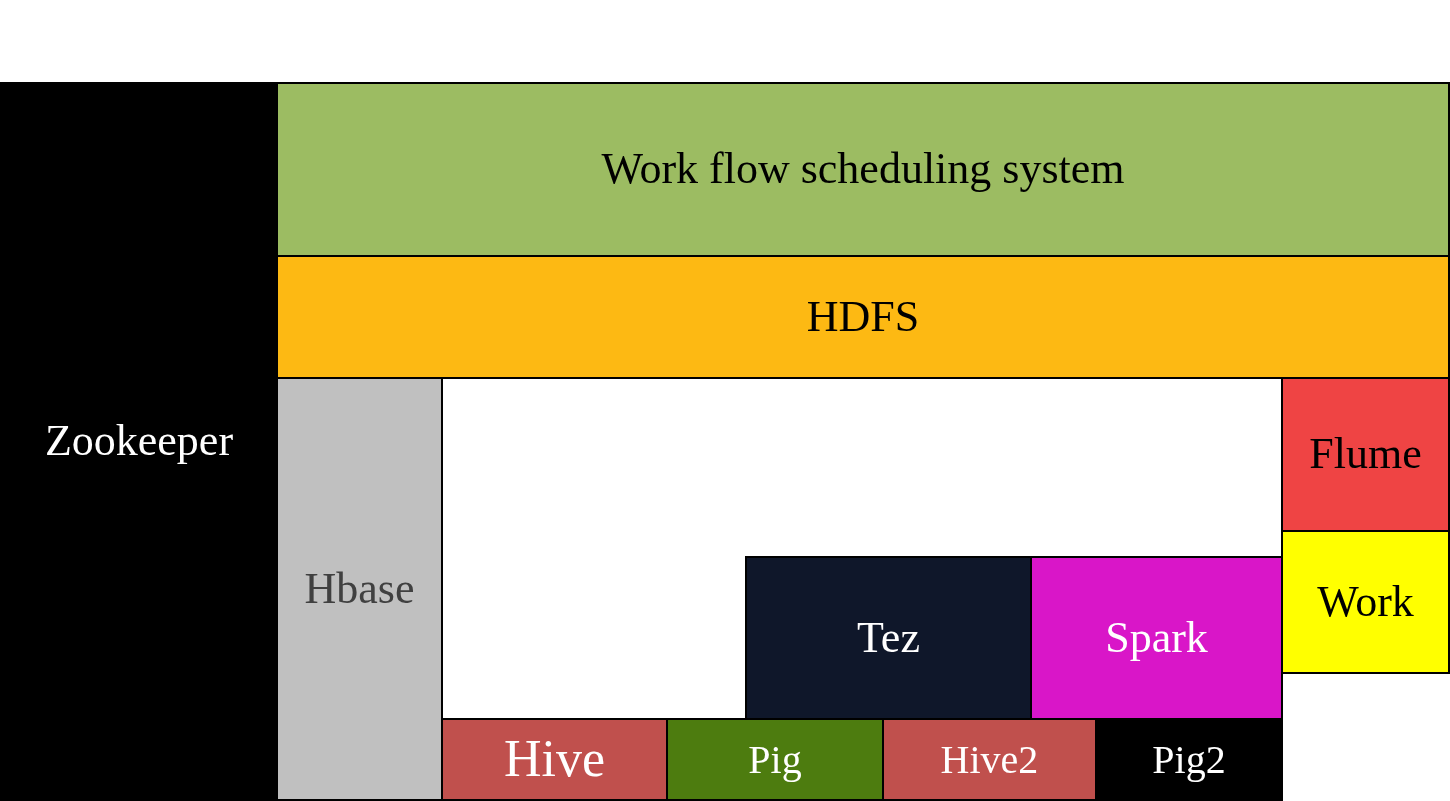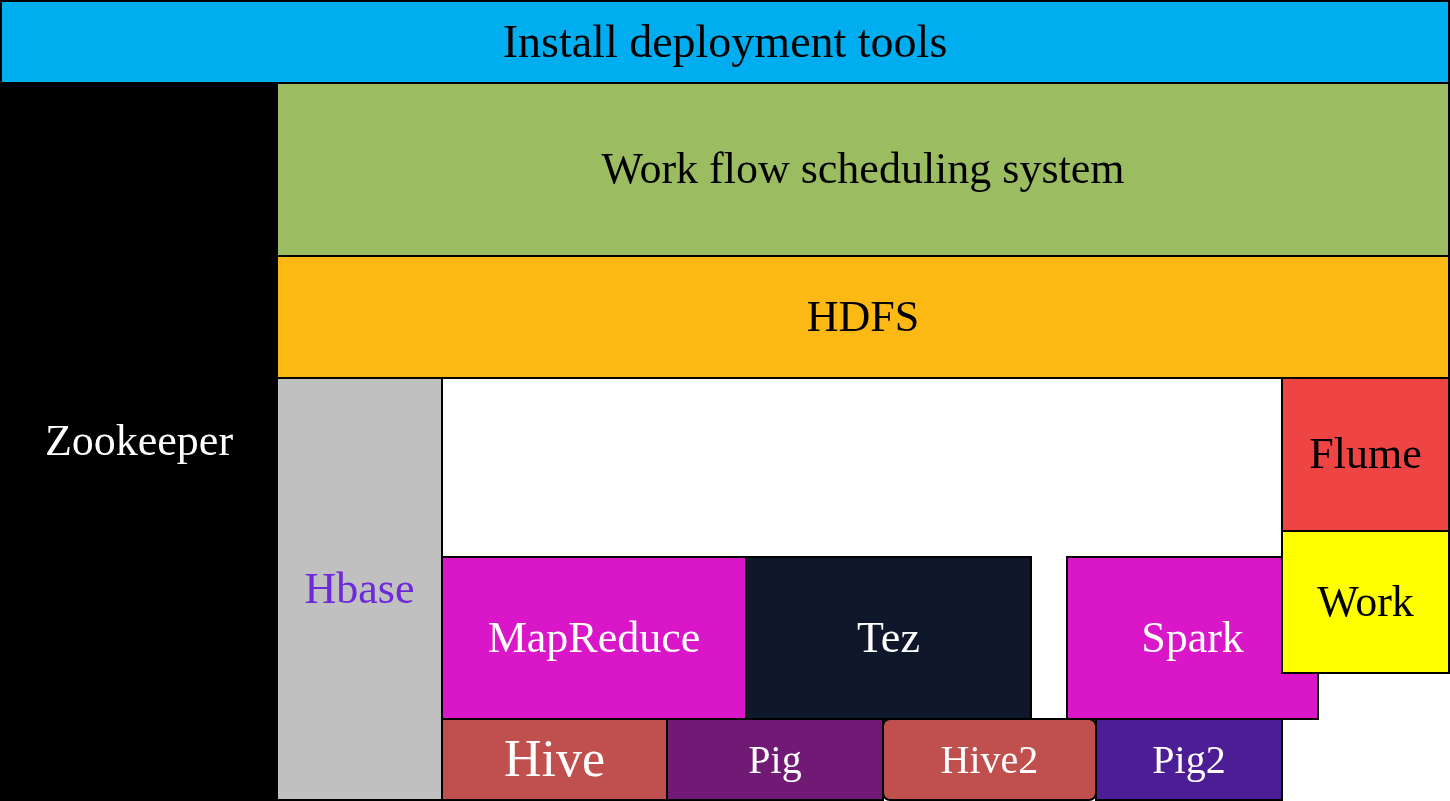--- a/index.html
+++ b/index.html
@@ -63,21 +63,21 @@
     left: 276px; top: 255px;
     width: 1174px; height: 124px;
     background: #FDB913;
     color: #000000;
     font-size: 44px;
   }
   #cell-hbase {
     left: 276px; top: 377px;
     width: 167px; height: 424px;
     background: #C0C0C0;
-    color: #6d28d9;
+    color: #404040;
     font-size: 44px;
   }
   #cell-yarn {
     left: 441px; top: 377px;
     width: 842px; height: 181px;
     background: #8DCE4C;
     color: #000000;
     font-size: 44px;
   }
   #cell-mapreduce {
@@ -93,48 +93,46 @@
     background: #0f172a;
     color: #ffffff;
     font-size: 44px;
   }
   #cell-spark {
     left: 1030px; top: 556px;
     width: 253px; height: 164px;
     background: #D916C8;
     color: #ffffff;
     font-size: 44px;
-    margin-left: 36px;
   }
   #cell-hive {
     left: 441px; top: 718px;
     width: 227px; height: 83px;
     background: #C0504D;
     color: #ffffff;
     font-size: 52px;
   }
   #cell-pig {
     left: 666px; top: 718px;
     width: 218px; height: 83px;
-    background: #701a75;
+    background: #4d7c0f;
     color: #ffffff;
     font-size: 40px;
   }
   #cell-hive2 {
     left: 882px; top: 718px;
     width: 215px; height: 83px;
     background: #C0504D;
     color: #ffffff;
     font-size: 40px;
-    border-radius: 8px;
   }
   #cell-pig2 {
     left: 1095px; top: 718px;
     width: 188px; height: 83px;
-    background: #4c1d95;
+    background: #000000;
     color: #ffffff;
     font-size: 40px;
   }
   #cell-flume {
     left: 1281px; top: 377px;
     width: 169px; height: 155px;
     background: #ef4444;
     color: #000000;
     font-size: 44px;
   }
@@ -151,44 +149,38 @@
     background: #FFFF00;
     color: #000000;
     font-size: 44px;
   }
 </style>
 </head>
 <body>
 
 <div id="diagram">
 
-  <div class="cell" id="cell-install">
-    <span class="label">Install deployment tools</span>
-  </div>
 
   <div class="cell" id="cell-zookeeper">
     <span class="label">Zookeeper</span>
   </div>
 
   <div class="cell" id="cell-workflow">
     <span class="label">Work flow scheduling system</span>
   </div>
 
   <div class="cell" id="cell-hdfs">
     <span class="label">HDFS</span>
   </div>
 
   <div class="cell" id="cell-hbase">
     <span class="label">Hbase</span>
   </div>
 
 
-  <div class="cell" id="cell-mapreduce">
-    <span class="label">MapReduce</span>
-  </div>
 
   <div class="cell" id="cell-tez">
     <span class="label">Tez</span>
   </div>
 
   <div class="cell" id="cell-spark">
     <span class="label">Spark</span>
   </div>
 
   <div class="cell" id="cell-hive">

